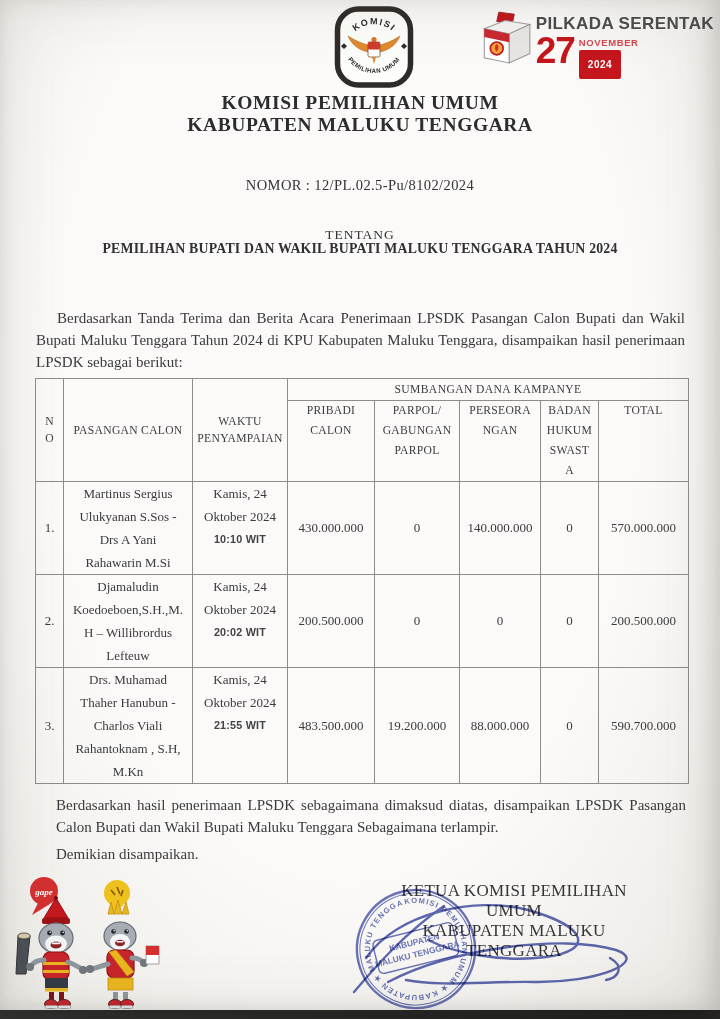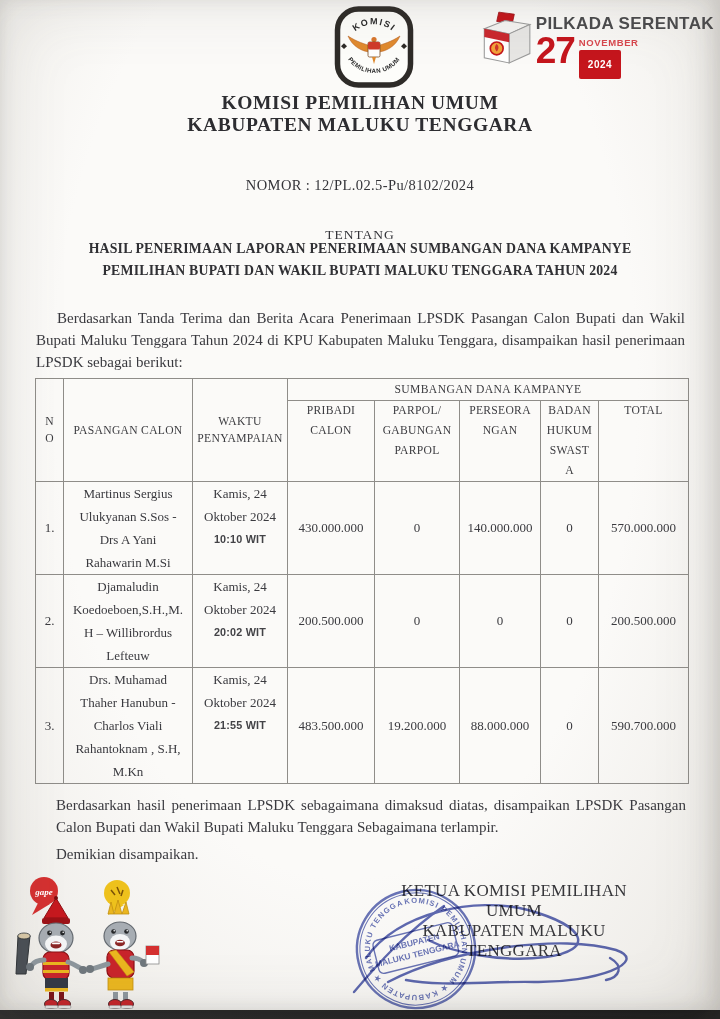--- a/index.html
+++ b/index.html
@@ -101,21 +101,20 @@
         </div>
       </div>
     </div>
   </div>
 
   <div class="abs ctr org1">KOMISI PEMILIHAN UMUM</div>
   <div class="abs ctr org2">KABUPATEN MALUKU TENGGARA</div>
   <div class="abs ctr nomor">NOMOR : 12/PL.02.5-Pu/8102/2024</div>
   <div class="abs ctr tentang">TENTANG</div>
   <div class="abs ctr subject">
-    <div>HASIL PENERIMAAN LAPORAN PENERIMAAN SUMBANGAN DANA KAMPANYE</div>
     <div>PEMILIHAN BUPATI DAN WAKIL BUPATI MALUKU TENGGARA TAHUN 2024</div>
   </div>
 
   <p class="abs para intro">Berdasarkan Tanda Terima dan Berita Acara Penerimaan LPSDK Pasangan Calon Bupati dan Wakil Bupati Maluku Tenggara Tahun 2024 di KPU Kabupaten Maluku Tenggara, disampaikan hasil penerimaan LPSDK sebagai berikut:</p>
 
   <div class="abs" style="left:35px;top:378px">
     <table class="don">
       <colgroup>
         <col style="width:28px">
           <col style="width:129px">

